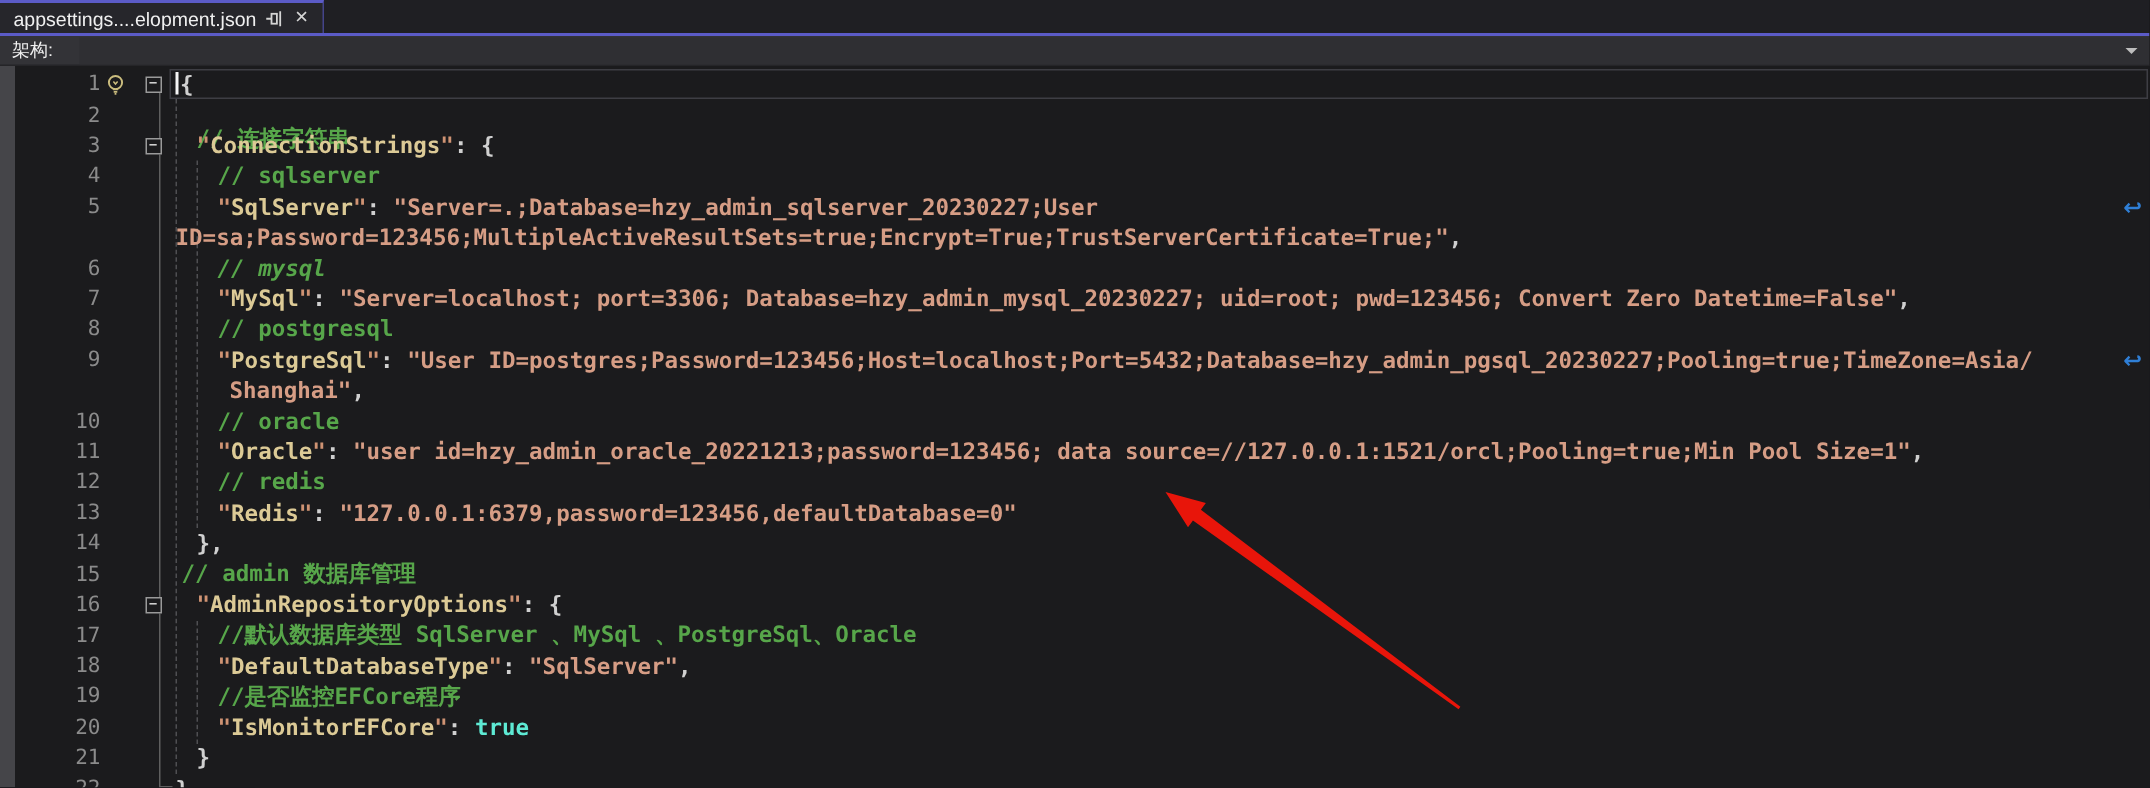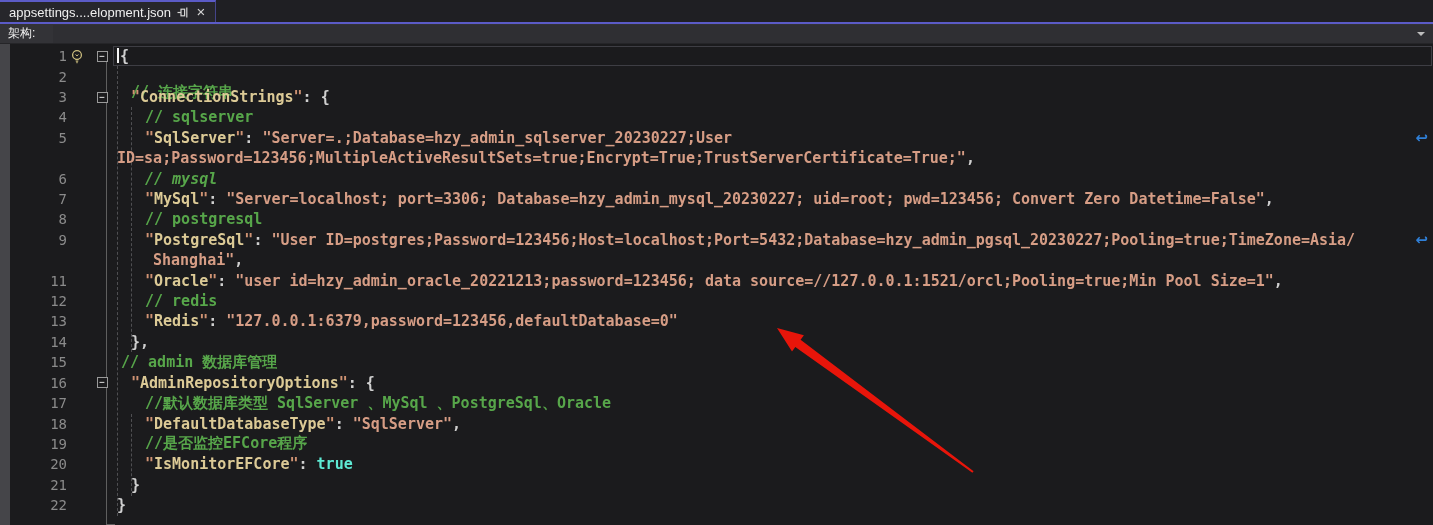--- a/index.html
+++ b/index.html
@@ -4,21 +4,21 @@
 <style>
   * { margin:0; padding:0; box-sizing:border-box; }
   html,body { width:1433px; height:525px; overflow:hidden; background:#1b1b1d; }
   body { font-family:"Liberation Sans", sans-serif; position:relative; }
 
   
   .tab-strip { position:absolute; left:0; top:0; width:1433px; height:24px;
     background:#1f1f23; border-bottom:2px solid #5b5bc7; display:flex; }
   .doc-tab { height:22px; width:216px; background:#26262b; border-top:2px solid #5b5bc7;
     border-right:1px solid #44448a; display:flex; align-items:center; padding:0 6px 0 9px; }
-  .doc-tab .title { color:#f0f0f0; font-size:13px; white-space:nowrap; flex:1;text-align:right; }
+  .doc-tab .title { color:#f0f0f0; font-size:13px; white-space:nowrap; flex:1; }
   .tab-icon { width:16px; height:16px; display:flex; align-items:center; justify-content:center;
     color:#d4d4d4; margin-left:3px; }
   .close-x { font-size:15px; line-height:14px; color:#d4d4d4; }
 
   
   .schema-bar { position:absolute; left:0; top:24px; width:1433px; height:20px;
     background:#333337; display:flex; align-items:center; border-bottom:1px solid #252528;gap:12px; }
   .schema-label { color:#f1f1f1; font-size:12px; padding:0 6px 0 8px; white-space:nowrap; }
   .schema-combo { flex:1; height:18px; background:#2f2f33; display:flex; align-items:center;
     justify-content:flex-end; padding-right:8px; }
@@ -164,20 +164,26 @@
         <div class="code" style="padding-left: 28px;"><span class="q">"</span><span class="k">PostgreSql</span><span class="q">"</span><span class="p">: </span><span class="s">"User ID=postgres;Password=123456;Host=localhost;Port=5432;Database=hzy_admin_pgsql_20230227;Pooling=true;TimeZone=Asia/</span></div>
         <span class="wrap-arrow">↩</span>
       </div>
       <div class="row">
         <div class="ln"></div>
         <div class="bulb-slot"></div>
         <div class="fold-slot"></div>
         <div class="code" style="padding-left: 36px;"><span class="s">Shanghai"</span><span class="p">,</span></div>
       </div>
       <div class="row">
+        <div class="ln">10</div>
+        <div class="bulb-slot"></div>
+        <div class="fold-slot"></div>
+        <div class="code" style="padding-left: 28px;"><span class="cm">// oracle</span></div>
+      </div>
+      <div class="row">
         <div class="ln">11</div>
         <div class="bulb-slot"></div>
         <div class="fold-slot"></div>
         <div class="code" style="padding-left: 28px;"><span class="q">"</span><span class="k">Oracle</span><span class="q">"</span><span class="p">: </span><span class="s">"user id=hzy_admin_oracle_20221213;password=123456; data source=//127.0.0.1:1521/orcl;Pooling=true;Min Pool Size=1"</span><span class="p">,</span></div>
       </div>
       <div class="row">
         <div class="ln">12</div>
         <div class="bulb-slot"></div>
         <div class="fold-slot"></div>
         <div class="code" style="padding-left: 28px;"><span class="cm">// redis</span></div>

